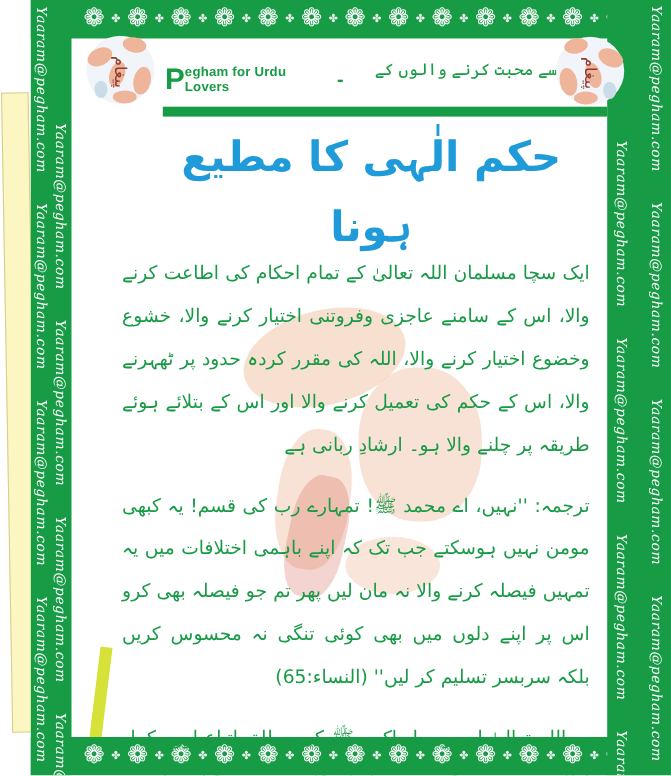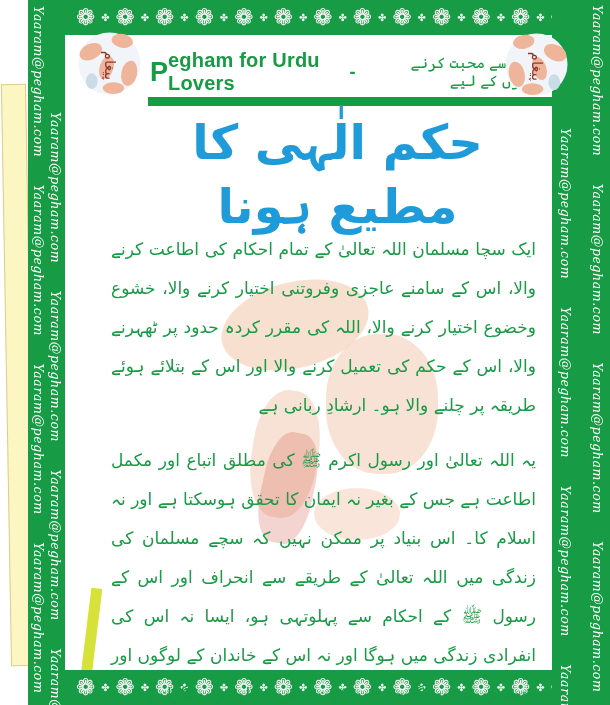--- a/index.html
+++ b/index.html
@@ -46,30 +46,30 @@
 
   
   .logo{position:absolute;width:63px;height:63px;z-index:7;}
   .logo-left{left:78px;top:32px;}
   .logo-right{left:505px;top:33px;}
   .logo svg{display:block;}
   .brand-line{position:absolute;left:150px;top:54px;height:36px;width:396px;
     display:flex;align-items:center;z-index:6;color:var(--frame-green);
     font-family:"Liberation Sans",sans-serif;font-weight:bold;}
   .brand-cap{font-size:27px;line-height:1;}
-  .brand-rest{font-size:20px;letter-spacing:.2px;margin-right:8px;}
+  .brand-rest{font-size:12px;letter-spacing:.2px;margin-right:8px;}
   .brand-dash{font-size:18px;margin-right:8px;}
   .brand-tagline{font-size:15px;direction:rtl;font-weight:normal;color:var(--frame-green);}
   .header-bar{position:absolute;left:148px;top:97px;width:404px;height:9px;
     background:var(--frame-green);z-index:6;}
 
   
   .article-title{position:absolute;left:125px;right:60px;top:110px;height:66px;z-index:6;
     direction:rtl;text-align:center;color:var(--title-blue);
-    font-size:48px;line-height:64px;font-weight:bold;}
+    font-size:38px;line-height:64px;font-weight:bold;}
 
   
   .watermark{position:absolute;left:218px;top:282px;width:230px;height:268px;z-index:3;}
   .wm{position:absolute;border-radius:50%;}
   .wm1{left:2px;top:0;width:150px;height:86px;background:rgba(242,198,172,.55);transform:rotate(-14deg);}
   .wm2{left:108px;top:52px;width:112px;height:140px;background:rgba(242,198,172,.5);border-radius:46%;}
   .wm3{left:34px;top:108px;width:66px;height:128px;background:rgba(242,198,172,.5);border-radius:44%;transform:rotate(8deg);}
   .wm4{left:44px;top:150px;width:52px;height:112px;background:rgba(208,82,72,.25);border-radius:40%;transform:rotate(12deg);}
   .wm5{left:96px;top:206px;width:86px;height:52px;background:rgba(242,198,172,.45);}
 
@@ -193,16 +193,17 @@
   <div class="watermark">
     <div class="wm wm1"></div>
     <div class="wm wm2"></div>
     <div class="wm wm3"></div>
     <div class="wm wm4"></div>
     <div class="wm wm5"></div>
   </div>
 
   <div class="article">
     <p>ایک سچا مسلمان اللہ تعالیٰ کے تمام احکام کی اطاعت کرنے والا، اس کے سامنے عاجزی وفروتنی اختیار کرنے والا، خشوع وخضوع اختیار کرنے والا، اللہ کی مقرر کردہ حدود پر ٹھہرنے والا، اس کے حکم کی تعمیل کرنے والا اور اس کے بتلائے ہوئے طریقہ پر چلنے والا ہو۔ ارشادِ ربانی ہے</p>
+    <p>ترجمہ: ''نہیں، اے محمد ﷺ! تمہارے رب کی قسم! یہ کبھی مومن نہیں ہوسکتے جب تک کہ اپنے باہمی اختلافات میں یہ تمہیں فیصلہ کرنے والا نہ مان لیں پھر تم جو فیصلہ بھی کرو اس پر اپنے دلوں میں بھی کوئی تنگی نہ محسوس کریں بلکہ سربسر تسلیم کر لیں'' (النساء:65)</p>
     <p>یہ اللہ تعالیٰ اور رسول اکرم ﷺ کی مطلق اتباع اور مکمل اطاعت ہے جس کے بغیر نہ ایمان کا تحقق ہوسکتا ہے اور نہ اسلام کا۔ اس بنیاد پر ممکن نہیں کہ سچے مسلمان کی زندگی میں اللہ تعالیٰ کے طریقے سے انحراف اور اس کے رسول ﷺ کے احکام سے پہلوتہی ہو، ایسا نہ اس کی انفرادی زندگی میں ہوگا اور نہ اس کے خاندان کے لوگوں اور متعلقین میں ہوگا جو اس کے زیر تربیت اور زیر نگرانی ہوں جن کے سلسلہ میں وہ ذمہ دار ہو اور جن پر اسے اختیار حاصل ہو۔</p>
   </div>
 
 </div>
 
 </body></html>

